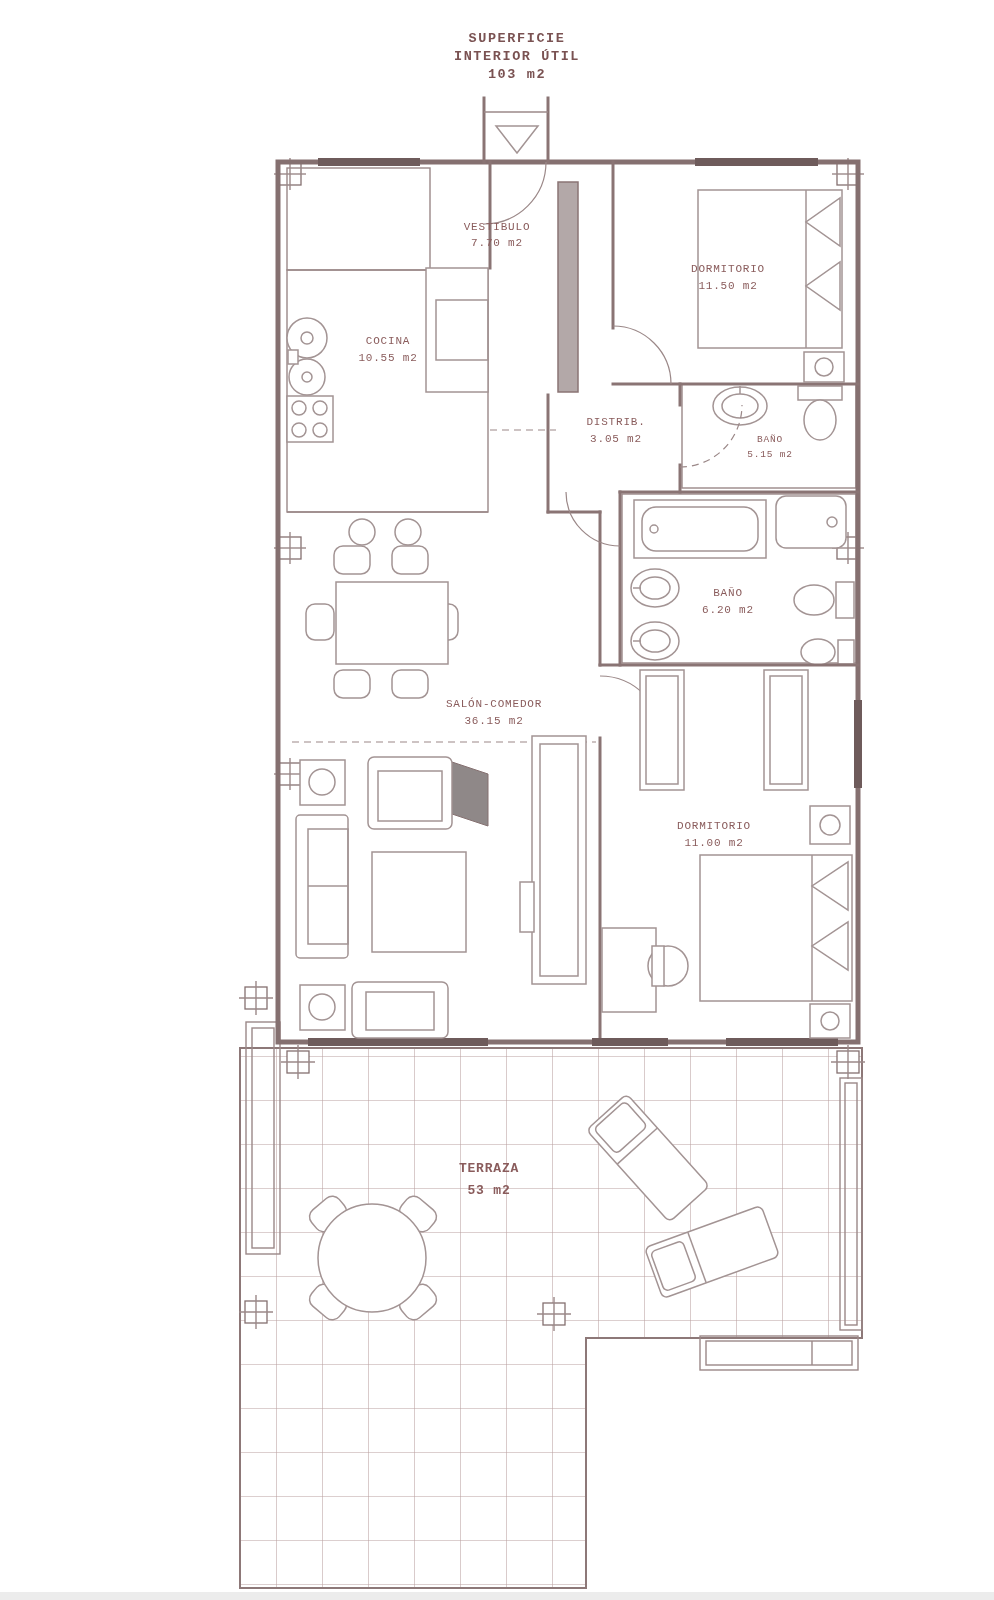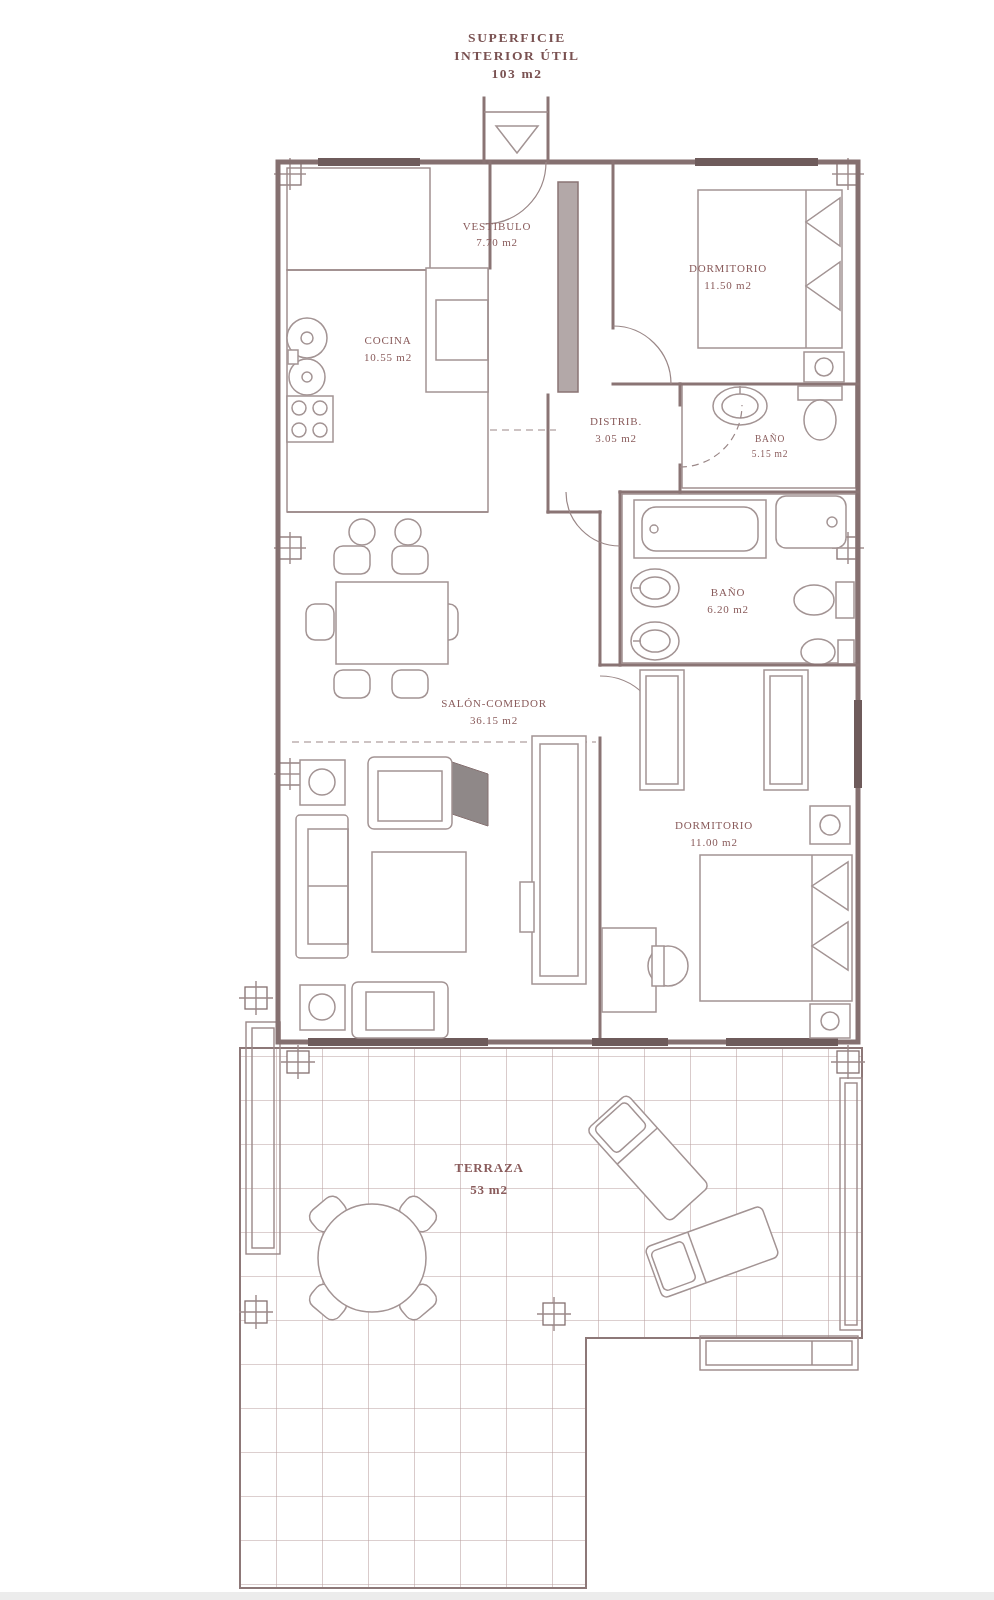--- a/index.html
+++ b/index.html
@@ -1,17 +1,17 @@
 <!DOCTYPE html>
 <html><head>
 <meta charset="utf-8">
 <style>
   html,body{margin:0;padding:0;background:#ffffff;}
   .page{width:994px;height:1600px;position:relative;background:#ffffff;margin:0 auto;
-        font-family:Liberation Serif, serif;}
+        font-family:Liberation Mono, monospace;}
   svg{display:block}
   
   .wall{stroke:#857070;stroke-width:5;fill:none;stroke-linecap:square}
   .iwall{stroke:#8a7474;stroke-width:3;fill:none;stroke-linecap:square}
   .thin{stroke:#9b8888;stroke-width:1.4;fill:none}
   .furn{stroke:#a39494;stroke-width:1.5;fill:#ffffff}
   .furno{stroke:#a39494;stroke-width:1.5;fill:none}
   .dashed{stroke:#9b8888;stroke-width:1.2;fill:none;stroke-dasharray:7 5}
   .arc{stroke:#9b8888;stroke-width:1.2;fill:none}
   .window{fill:#6e5b5b;stroke:none}

